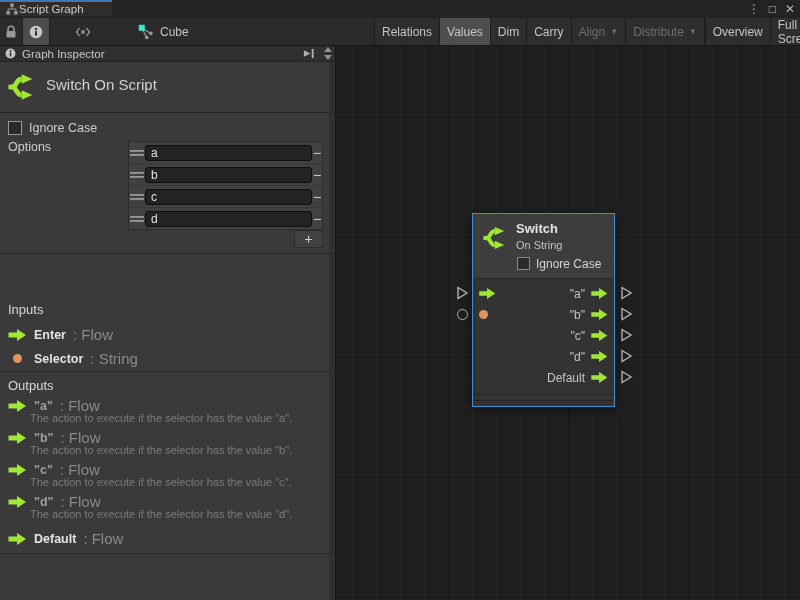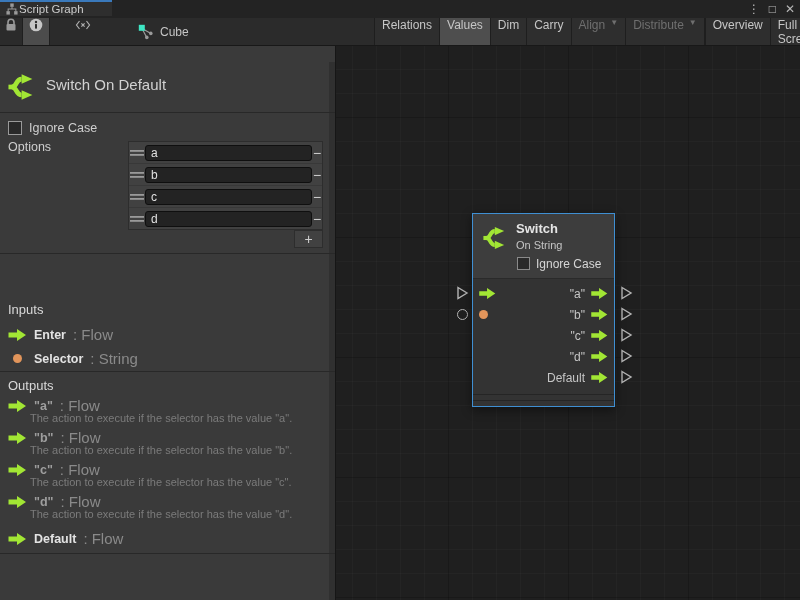--- a/index.html
+++ b/index.html
@@ -10,21 +10,21 @@
   
   #titlebar{position:absolute;left:0;top:0;width:800px;height:18px;background:#232323;}
   #tab{position:absolute;left:0;top:0;height:16px;width:112px;background:#2e2e2e;
     border-top:2px solid #3a79bb;display:flex;align-items:center;gap:1px;padding-left:6px;box-sizing:border-box;}
   #tab span{font-size:11.5px;color:#cccccc;}
   #win-controls{position:absolute;right:5px;top:0;height:18px;display:flex;align-items:center;gap:9px;color:#b8b8b8;font-size:12px;}
   #win-controls .wc{cursor:default;line-height:18px;}
 
   
   #toolbar{position:absolute;left:0;top:18px;width:800px;height:28px;background:#2b2b2b;border-bottom:1px solid #181818;box-sizing:border-box;}
-  .tbtn{display:flex;justify-content:center;height:100%;color:#c6c6c6;font-size:12px;box-sizing:border-box;}
+  .tbtn{display:flex;align-items:center;justify-content:center;height:100%;color:#c6c6c6;font-size:12px;box-sizing:border-box;}
   #tb-left{position:absolute;left:0;top:0;height:27px;display:flex;}
   #tb-lock{width:23px;border-right:1px solid #1f1f1f;}
   #tb-info{width:27px;background:#4c4c4c;border-right:1px solid #1f1f1f;}
   #tb-code{width:48px;margin-left:9px;}
   #tb-cube{position:absolute;left:130px;top:0;height:27px;display:flex;align-items:center;gap:6px;padding:0 8px;color:#c6c6c6;font-size:12px;}
   #zoom-group{position:absolute;left:215px;top:0;height:27px;display:flex;align-items:center;gap:8px;color:#c6c6c6;font-size:12px;}
   #zoom-track{position:relative;width:92px;height:2px;background:#8a8a8a;border-radius:1px;}
   #zoom-handle{position:absolute;right:-2px;top:-5px;width:12px;height:12px;border-radius:50%;background:#9a9a9a;}
   #tb-right{position:absolute;left:374px;right:0;top:0;height:27px;display:flex;}
   #tb-right .tbtn{padding:0 7px;border-left:1px solid #1e1e1e;background:#2e2e2e;}
@@ -326,26 +326,48 @@
                 </svg>
             </span>
           </span>
         </div>
       </div>
       <div id="node-footer"></div>
     </div>
   </div>
 
   <div id="inspector">
+    <div id="insp-header">
+      <svg width="11" height="11">
+          <use href="#i-info"></use>
+        </svg>
+      <span>Graph Inspector</span>
+      <div class="grow"></div>
+      <svg width="13" height="13">
+          <use href="#i-dock"></use>
+        </svg>
+      <div style="display:flex;flex-direction:column;margin-right:1px;">
+        <div class="spinbtn">
+            <svg width="8" height="5">
+              <use href="#i-up"></use>
+            </svg>
+          </div>
+        <div class="spinbtn">
+            <svg width="8" height="5">
+              <use href="#i-down"></use>
+            </svg>
+          </div>
+      </div>
+    </div>
     <div id="insp-gutter"></div>
 
     <svg class="abs" style="left:8px;top:26px;color:#a2e634" width="30" height="30">
         <use href="#i-switch"></use>
       </svg>
-    <div id="insp-title">Switch On Default</div>
+    <div id="insp-title">Switch On Script</div>
     <div class="divider" style="top:66px"></div>
 
     <div class="row" style="left:8px;top:75px;gap:7px">
       <div class="checkbox"></div>
       <span class="lbl">Ignore Case</span>
     </div>
 
     <span class="lbl abs" style="left:8px;top:94px">Options</span>
     <div id="opt-list">
       <div class="opt-row">

